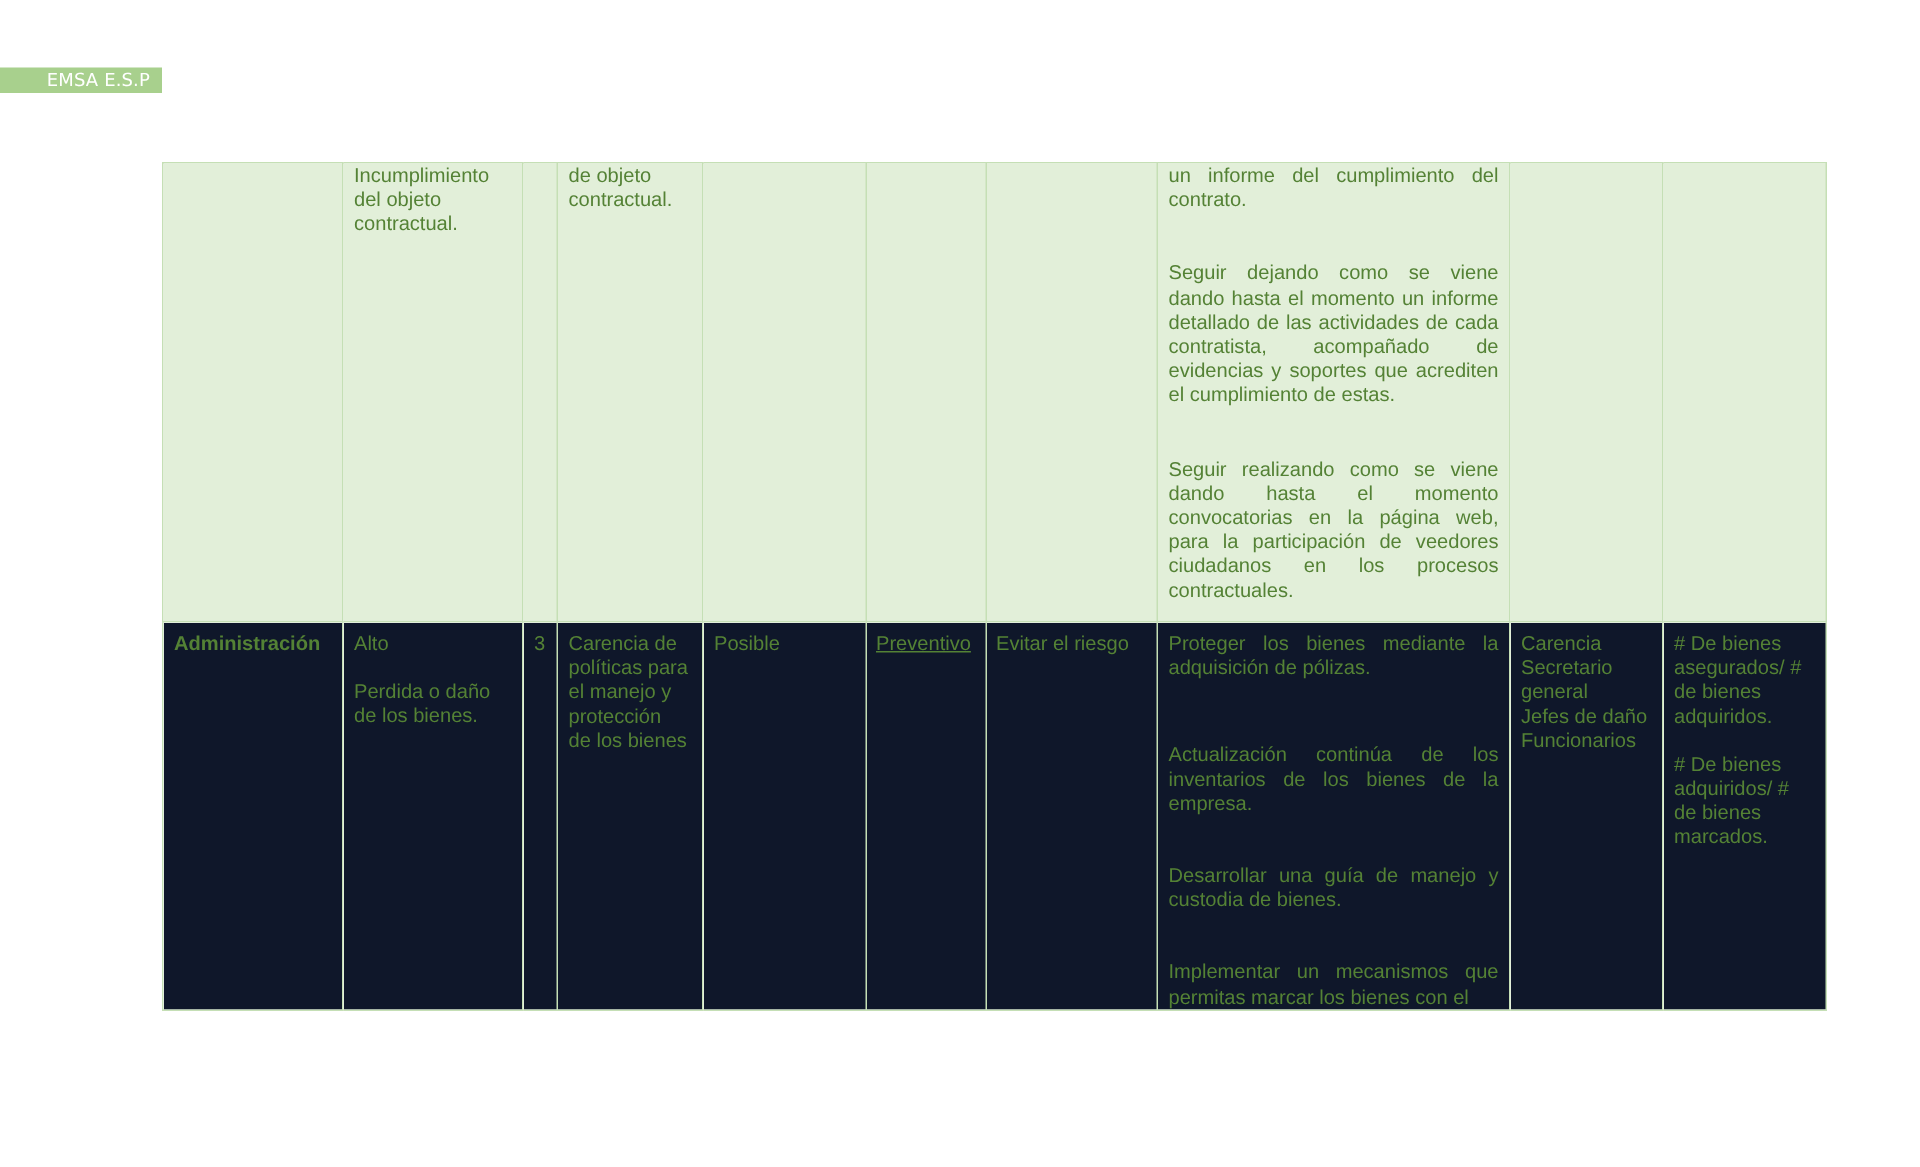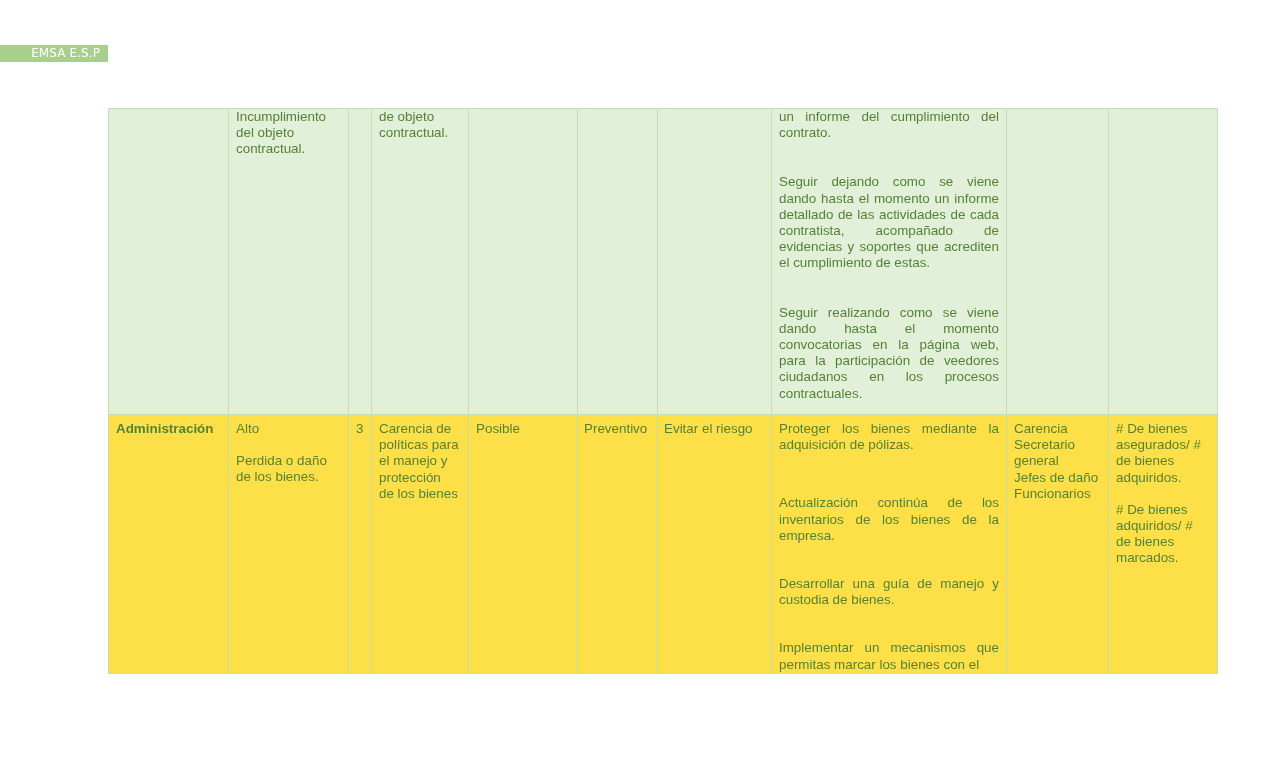--- a/index.html
+++ b/index.html
@@ -9,21 +9,21 @@
   .brand { width: 108px; height: 17px; background: #a8d08d; color: #ffffff;
            font-size: 12px; line-height: 17px; text-align: right; padding-right: 8px; box-sizing: border-box;
            font-family: "DejaVu Sans", sans-serif; letter-spacing: 0.1px; }
   .doc-title { margin-left: 9px; font-size: 13.5px; color: #000000; line-height: 17px; }
 
   table.plan { position: absolute; top: 108px; left: 108px; border-collapse: collapse;
                table-layout: fixed; width: 1109px; }
   table.plan td { border: 1px solid #c5dfb5; vertical-align: top; color: #548235;
                   font-size: 13.4px; line-height: 16.2px; padding: 0 7px; overflow: hidden; }
   tr.r1 td { background: #e2efd9; height: 305px; padding-top: 0; }
-  tr.r2 td { background: #fde047; height: 240px; padding-top: 6px; }
+  tr.r2 td { background: #0f172a; height: 240px; padding-top: 6px; }
   .just { text-align: justify; }
   .center { text-align: left; }
   .bold { font-weight: bold; }
   .p { margin: 0; }
   .gap-a { height: 33px; }
   .gap-b { height: 33px; }
   .gap-d { height: 16px; }
   .gap-e { height: 42px; }
   .gap-f { height: 32px; }
   .gap-g { height: 32px; }
@@ -85,21 +85,21 @@
     </td>
     <td style="padding:6px 0 0 7px;">3</td>
     <td>
       <div>Carencia de</div>
       <div>políticas para</div>
       <div>el manejo y</div>
       <div>protección</div>
       <div>de los bienes</div>
     </td>
     <td class="center">Posible</td>
-    <td style="padding-left:6px;padding-right:4px;">Preventivo</td>
+    <td style="padding-left:6px;padding-right:4px;text-decoration:underline;">Preventivo</td>
     <td style="padding-left:6px;margin-top:23px;">Evitar el riesgo</td>
     <td class="just">
       <p class="p">Proteger los bienes mediante la adquisición de pólizas.</p>
       <div class="gap-e"></div>
       <p class="p">Actualización continúa de los inventarios de los bienes de la empresa.</p>
       <div class="gap-f"></div>
       <p class="p">Desarrollar una guía de manejo y custodia de bienes.</p>
       <div class="gap-g"></div>
       <p class="p">Implementar un mecanismos que permitas marcar los bienes con el</p>
     </td>

